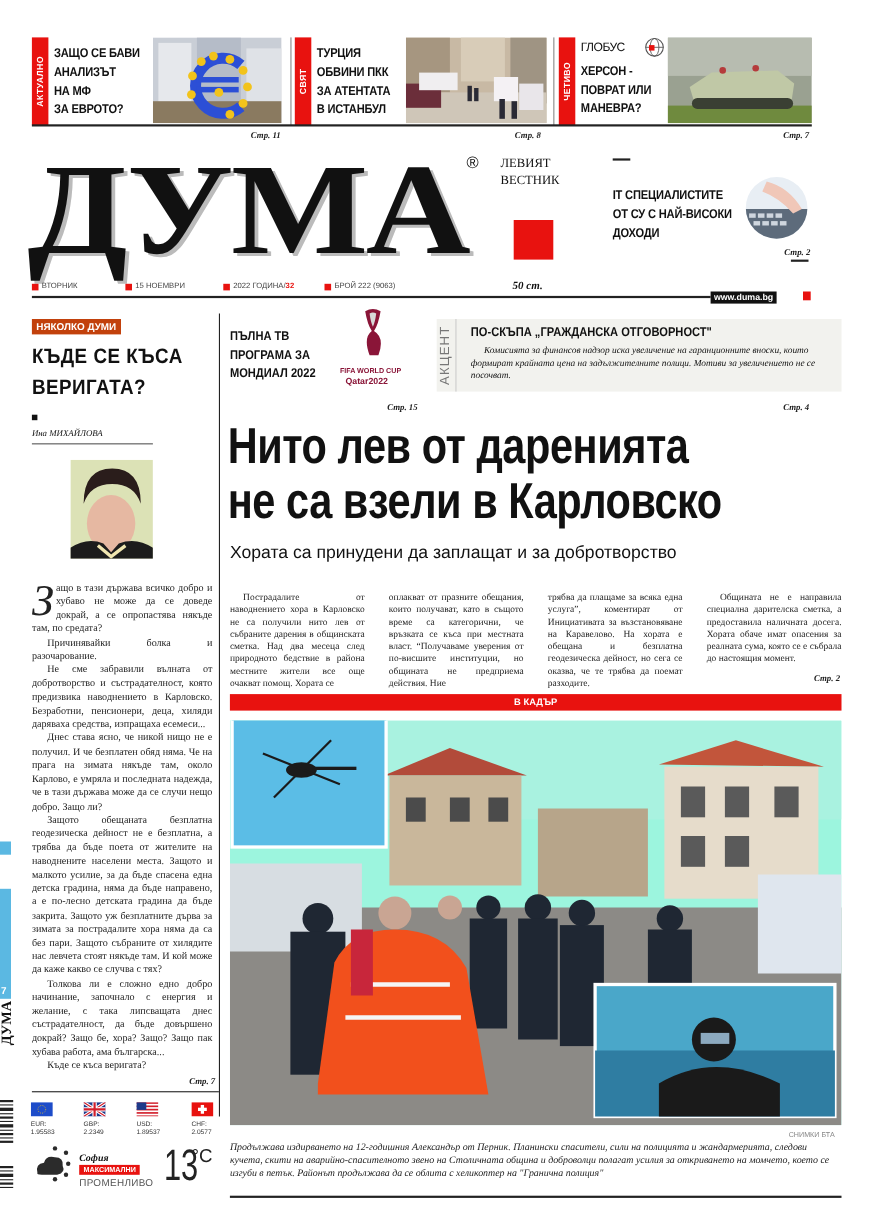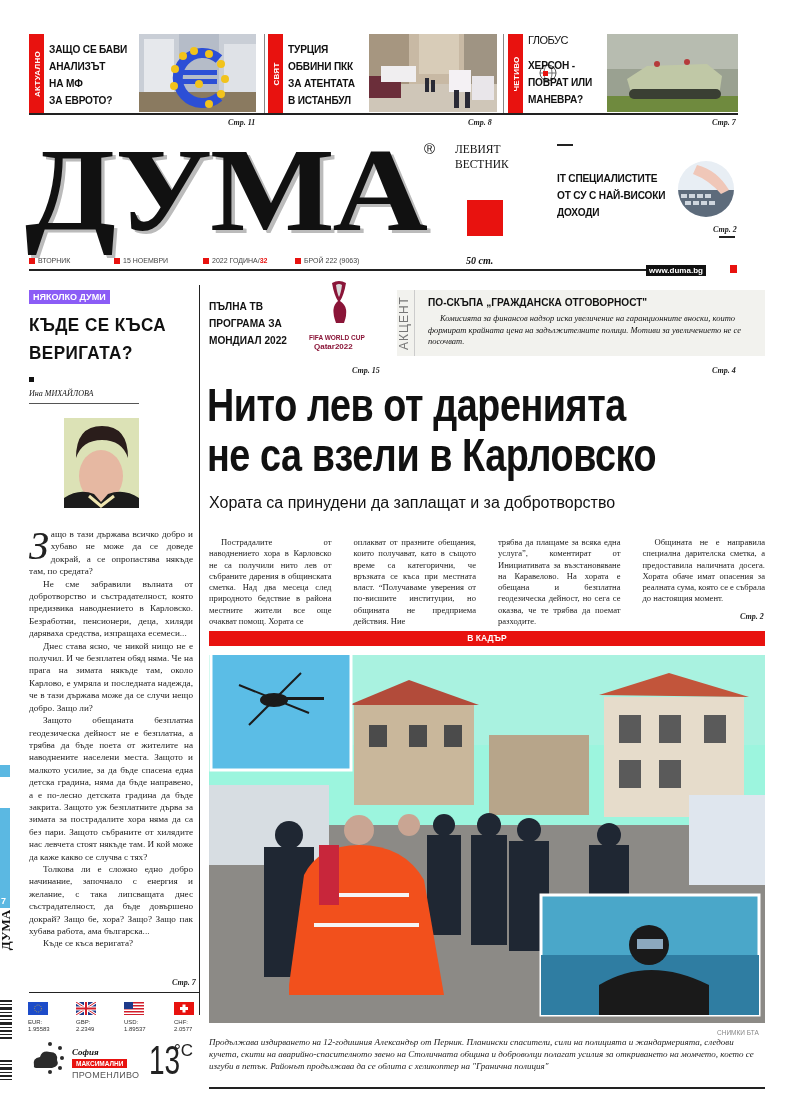--- a/index.html
+++ b/index.html
@@ -22,21 +22,21 @@
   .tagline { position: absolute; left: 455px; top: 142px; font: 11.5px "Liberation Serif", serif; line-height: 15px; }
   .red-square { position: absolute; left: 467px; top: 200px; width: 36px; height: 36px; background: #e8120f; }
 
   .infobar { position: absolute; top: 257px; font: 7px "Liberation Sans", sans-serif; color: #444; display: flex; align-items: center; }
   .infobar .sq { width: 6px; height: 6px; background: #e8120f; margin-right: 3px; display: inline-block; }
   .price { position: absolute; left: 466px; top: 255px; font: italic bold 10px "Liberation Serif", serif; }
   .url { position: absolute; left: 646px; top: 265px; background: #111; color: #fff; font: bold 8px "Liberation Sans", sans-serif; padding: 1px 3px; }
   .url-sq { position: absolute; left: 730px; top: 265px; width: 7px; height: 8px; background: #e8120f; }
 
   
-  .kicker { position: absolute; left: 29px; top: 290px; background: #8b5cf6; color: #fff; font: bold 9px "Liberation Sans", sans-serif; padding: 2px 4px; }
+  .kicker { position: absolute; left: 29px; top: 290px; background: #c2410c; color: #fff; font: bold 9px "Liberation Sans", sans-serif; padding: 2px 4px; }
   .op-title { position: absolute; left: 29px; top: 311px; font: bold 19px "Liberation Sans", sans-serif; line-height: 28px; transform: scaleX(0.9); transform-origin: left top; letter-spacing: 0.5px; }
   .author { position: absolute; left: 29px; top: 389px; font: italic 8px "Liberation Serif", serif; }
   .op-body { position: absolute; left: 29px; top: 528px; width: 164px; font: 9.2px "Liberation Serif", serif; line-height: 12.4px; text-align: justify; color: #222; }
   .op-body p { text-indent: 14px; }
   .op-body p.first { text-indent: 0; }
   .dropcap { float: left; font: italic 40px "Liberation Serif", serif; line-height: 32px; margin-right: 2px; margin-top: 2px; }
 
   
   .tv-title { position: absolute; left: 209px; top: 298px; font: bold 11.5px "Liberation Sans", sans-serif; line-height: 17px; transform: scaleX(0.88); transform-origin: left top; }
   .accent-box { position: absolute; left: 397px; top: 290px; width: 368px; height: 66px; background: #f2f2ee; }
@@ -132,21 +132,21 @@
       </g>
   </svg>
   <div class="page-ref" style="left:468px;top:118px;">Стр. 8</div>
 </div>
 <div class="vrule" style="left:503px;top:34px;height:80px;"></div>
 
 <div>
   <div class="teaser-tab" style="left:508px;top:34px;">
       <span>ЧЕТИВО</span>
     </div>
-  <div class="abs" style="left:528px;top:34px;display:flex;align-items:center;gap:18px;flex-direction:column;">
+  <div class="abs" style="left:528px;top:34px;display:flex;align-items:center;gap:18px;">
     <span style="font:11px 'Liberation Sans',sans-serif;letter-spacing:-0.5px;">ГЛОБУС</span>
     <svg width="18" height="18">
         <circle cx="9" cy="9" r="8" fill="none" stroke="#555" stroke-width="1"></circle>
         <ellipse cx="9" cy="9" rx="4" ry="8" fill="none" stroke="#555" stroke-width="0.8"></ellipse>
         <line x1="1" y1="9" x2="17" y2="9" stroke="#555" stroke-width="0.8"></line>
         <rect x="4" y="7" width="5" height="5" fill="#e8120f"></rect>
       </svg>
   </div>
   <div class="teaser-title" style="left:528px;top:57px;">
     <div>ХЕРСОН -</div>
@@ -241,20 +241,21 @@
   <rect width="75" height="90" fill="#dce2b6"></rect>
   <ellipse cx="37" cy="58" rx="22" ry="26" fill="#e6b8a2"></ellipse>
   <path d="M12,40 Q12,8 38,8 Q64,8 64,40 Q58,22 38,22 Q18,22 12,40 Z" fill="#2a1d1b"></path>
   <path d="M0,90 L0,80 Q15,70 30,76 L37,84 L44,76 Q60,70 75,80 L75,90 Z" fill="#1c1c1c"></path>
   <path d="M25,78 L37,88 L50,78" stroke="#f0e6b0" stroke-width="3" fill="none"></path>
 </svg>
 <div class="vrule" style="left:199px;top:285px;height:730px;background:#222;"></div>
 
 <div class="op-body">
   <p class="first"><span class="dropcap">З</span><span>ащо в тази държава всичко добро и хубаво не може да се доведе докрай, а се опропастява някъде там, по средата?</span></p>
+  <p>Причинявайки болка и разочарование.</p>
   <p>Не сме забравили вълната от добротворство и състрадателност, която предизвика наводнението в Карловско. Безработни, пенсионери, деца, хиляди даряваха средства, изпращаха есемеси...</p>
   <p>Днес става ясно, че никой нищо не е получил. И че безплатен обяд няма. Че на прага на зимата някъде там, около Карлово, е умряла и последната надежда, че в тази държава може да се случи нещо добро. Защо ли?</p>
   <p>Защото обещаната безплатна геодезическа дейност не е безплатна, а трябва да бъде поета от жителите на наводнените населени места. Защото и малкото усилие, за да бъде спасена една детска градина, няма да бъде направено, а е по-лесно детската градина да бъде закрита. Защото уж безплатните дърва за зимата за пострадалите хора няма да са без пари. Защото събраните от хилядите нас левчета стоят някъде там. И кой може да каже какво се случва с тях?</p>
   <p>Толкова ли е сложно едно добро начинание, започнало с енергия и желание, с така липсващата днес състрадателност, да бъде довършено докрай? Защо бе, хора? Защо? Защо пак хубава работа, ама българска...</p>
   <p>Къде се къса веригата?</p>
 </div>
 <div class="page-ref" style="left:172px;top:978px;">Стр. 7</div>
 <div class="rule" style="left:29px;top:992px;width:170px;height:1px;"></div>
 
 <div class="abs" style="left:0;top:765px;width:10px;height:12px;background:#5bb8e2;"></div>

